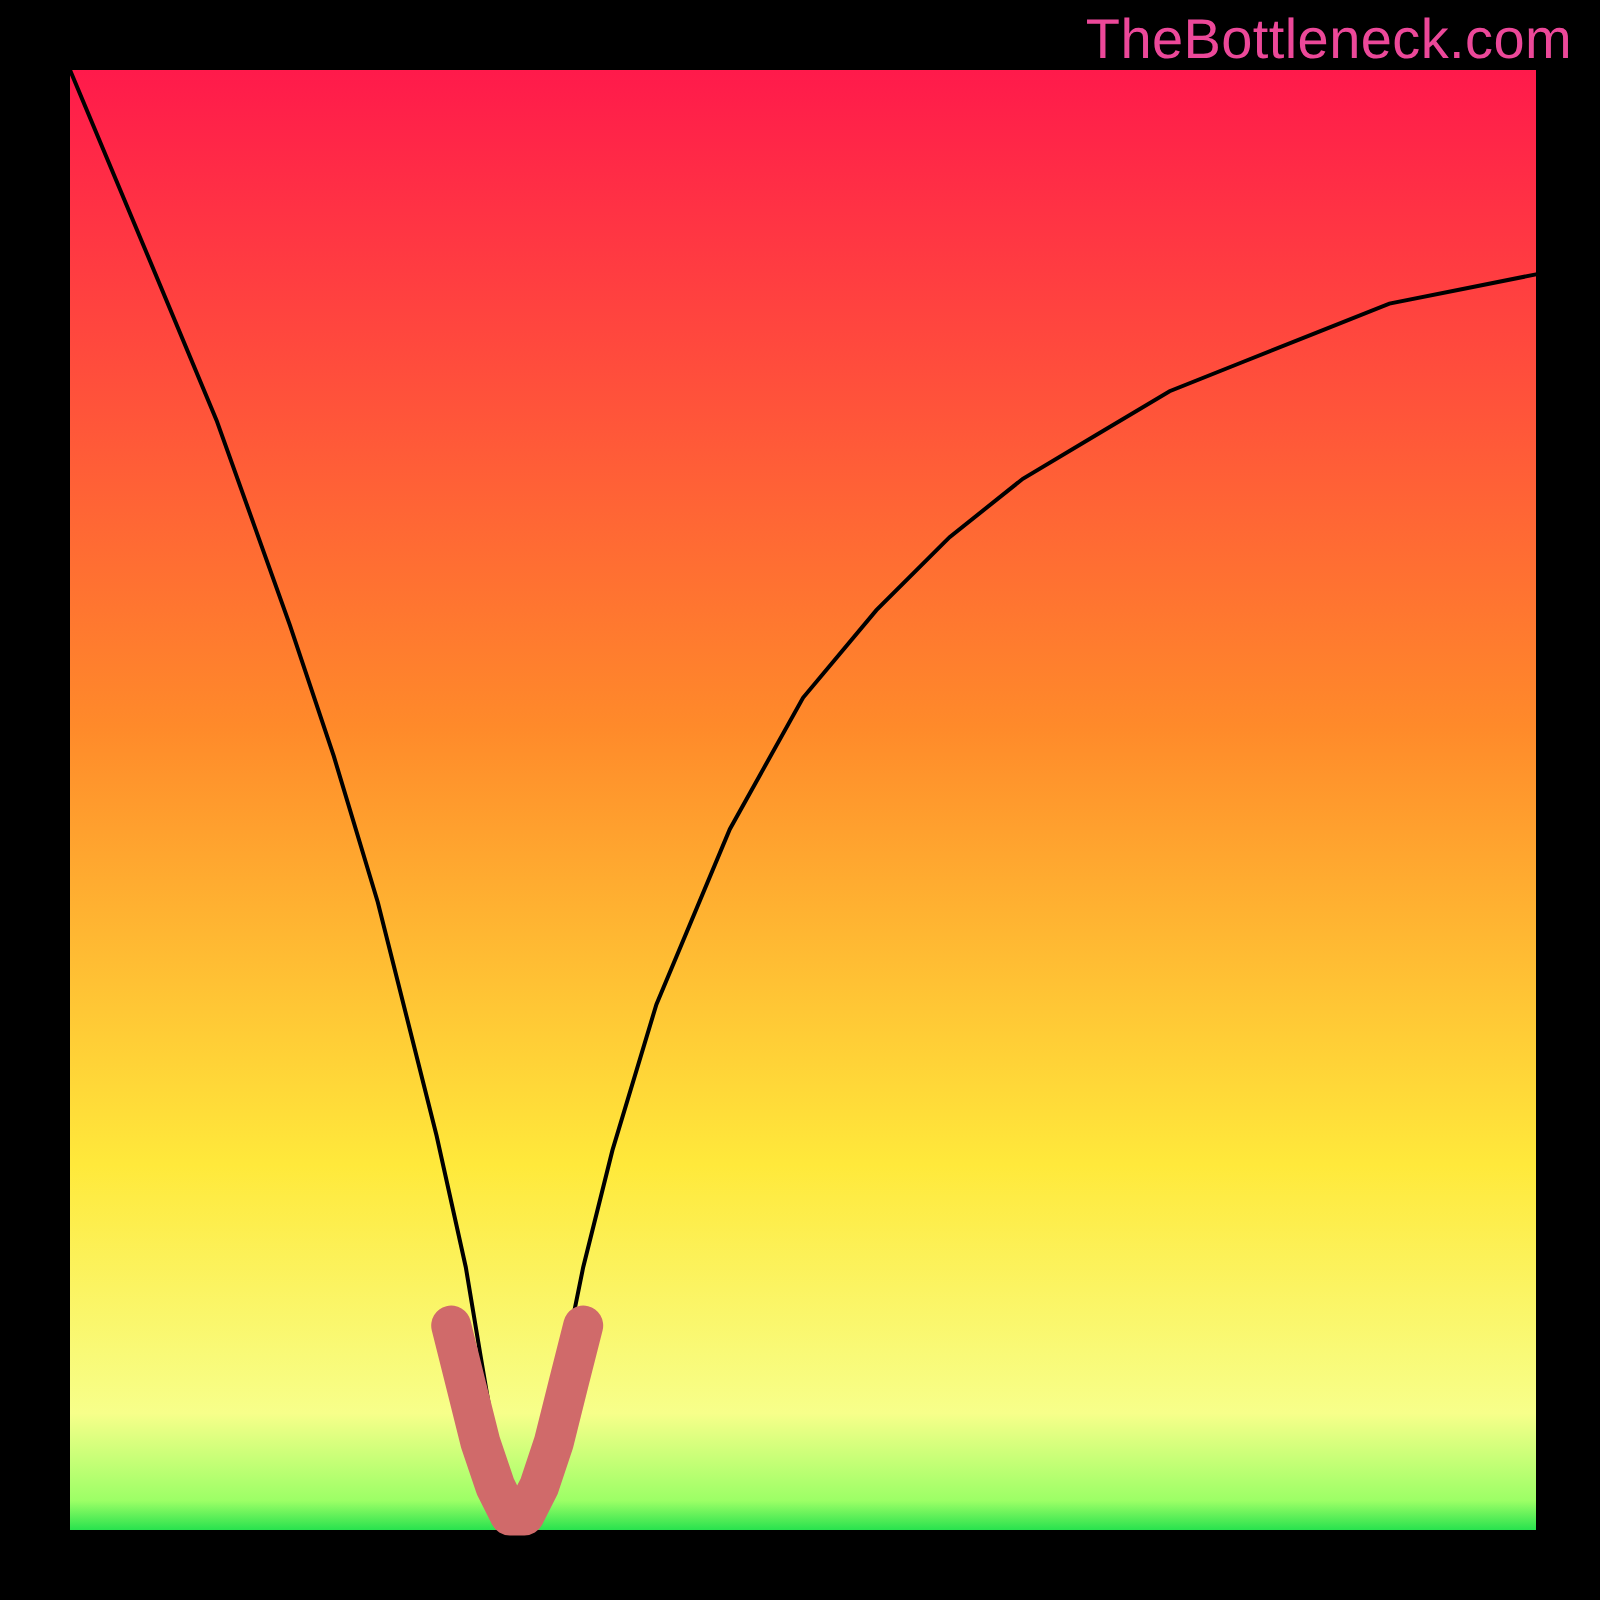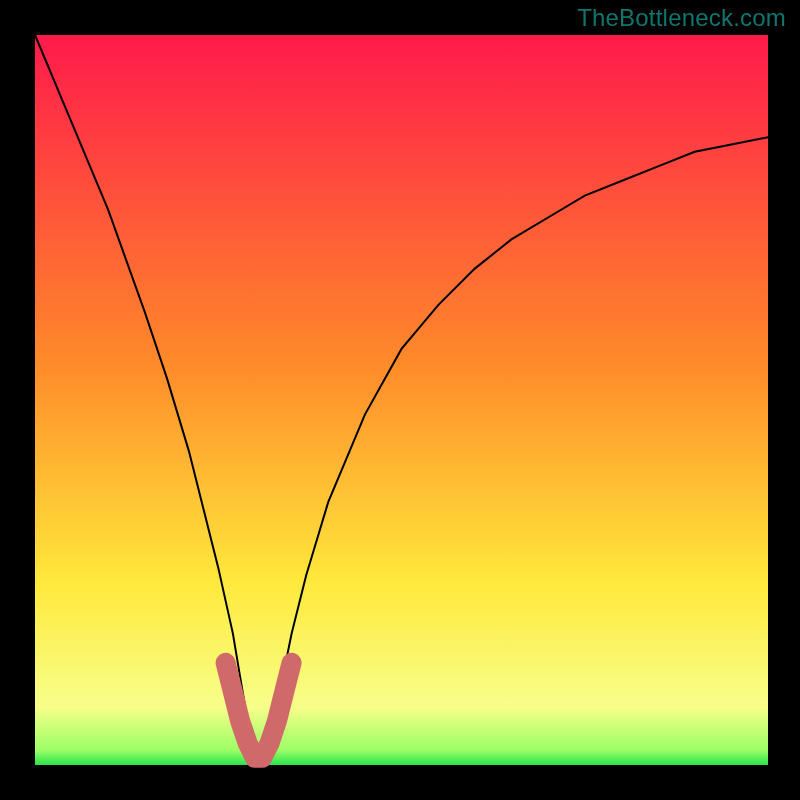--- a/index.html
+++ b/index.html
@@ -15,23 +15,23 @@
     top: 0;
     left: 0;
     width: 800px;
     height: 800px;
   }
   .watermark {
     position: absolute;
     top: 4px;
     right: 14px;
     font-family: Arial, Helvetica, sans-serif;
-    font-size: 24px;
+    font-size: 28px;
     font-weight: 500;
-    color: #0f766e;
+    color: #ec4899;
     letter-spacing: 0.2px;
   }
   svg {
     position: absolute;
     top: 0;
     left: 0;
   }
 </style>
 </head>
 <body>

